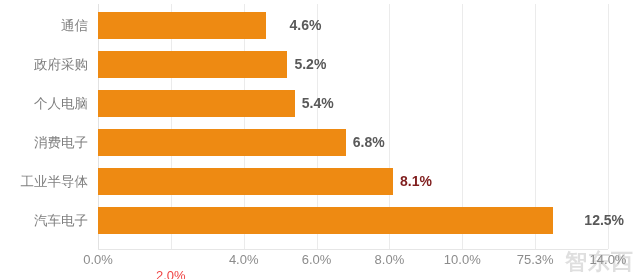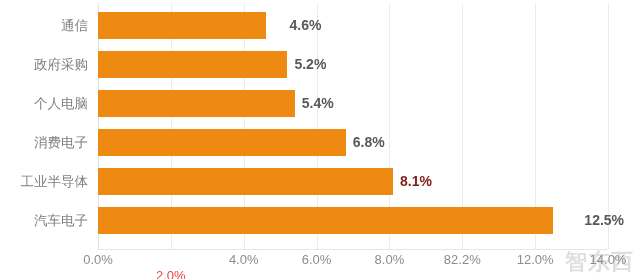--- a/index.html
+++ b/index.html
@@ -161,22 +161,22 @@
         <div class="bar-value" style="left: 455.357px; color: rgb(89, 89, 89); margin-left: 24px;">12.5%</div>
       </div>
     </div>
 
   <div id="x-axis-labels">
       <div class="x-tick-label" style="left: 98px; color: rgb(140, 140, 140); text-align: center;">0.0%</div>
       <div class="x-tick-label" style="left: 170.857px; color: #ef4444; margin-top: 16px;">2.0%</div>
       <div class="x-tick-label" style="left: 243.714px; color: rgb(140, 140, 140);">4.0%</div>
       <div class="x-tick-label" style="left: 316.571px; color: rgb(140, 140, 140);">6.0%</div>
       <div class="x-tick-label" style="left: 389.429px; color: rgb(140, 140, 140);">8.0%</div>
-      <div class="x-tick-label" style="left: 462.286px; color: rgb(140, 140, 140);">82.2%</div>
-      <div class="x-tick-label" style="left: 535.143px; color: rgb(140, 140, 140);">12.0%</div>
+      <div class="x-tick-label" style="left: 462.286px; color: rgb(140, 140, 140);">10.0%</div>
+      <div class="x-tick-label" style="left: 535.143px; color: rgb(140, 140, 140);">75.3%</div>
       <div class="x-tick-label" style="left: 608px; color: rgb(140, 140, 140);">14.0%</div>
     </div>
 
   <div id="baseline"></div>
 
   <div id="watermark">智东西</div>
 
 <div class="cat-label" style="top: 6px; color: rgb(127, 127, 127);">通信</div>
     <div class="cat-label" style="top: 45px; color: rgb(127, 127, 127);">政府采购</div>
     <div class="cat-label" style="top: 84px; color: rgb(127, 127, 127);">个人电脑</div>

